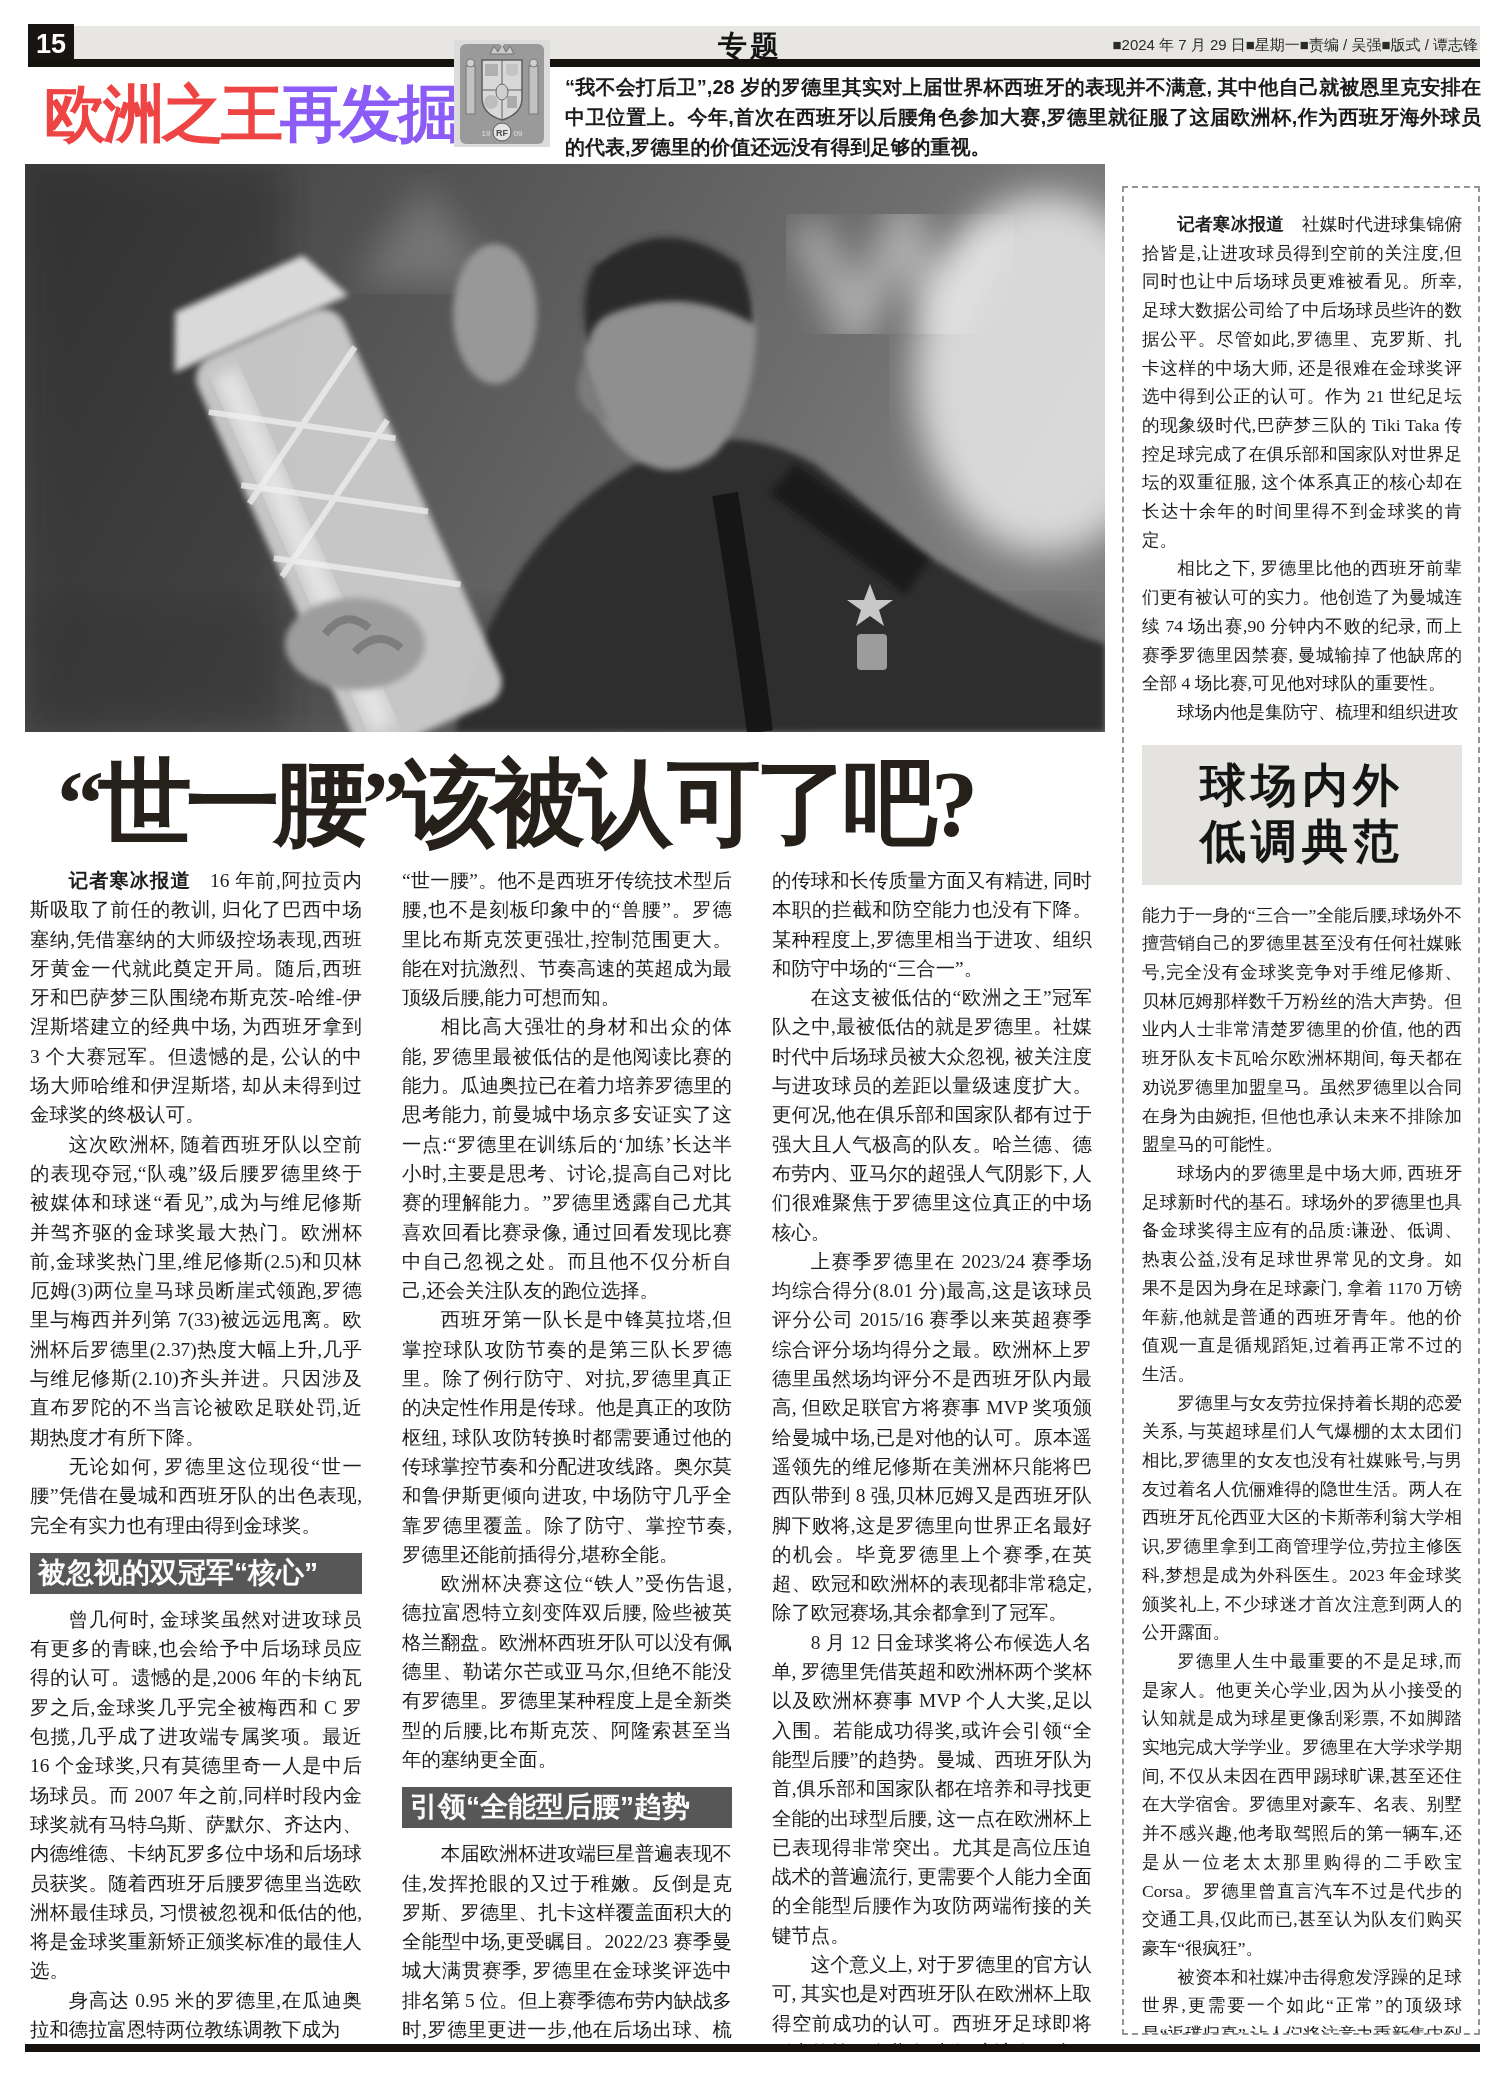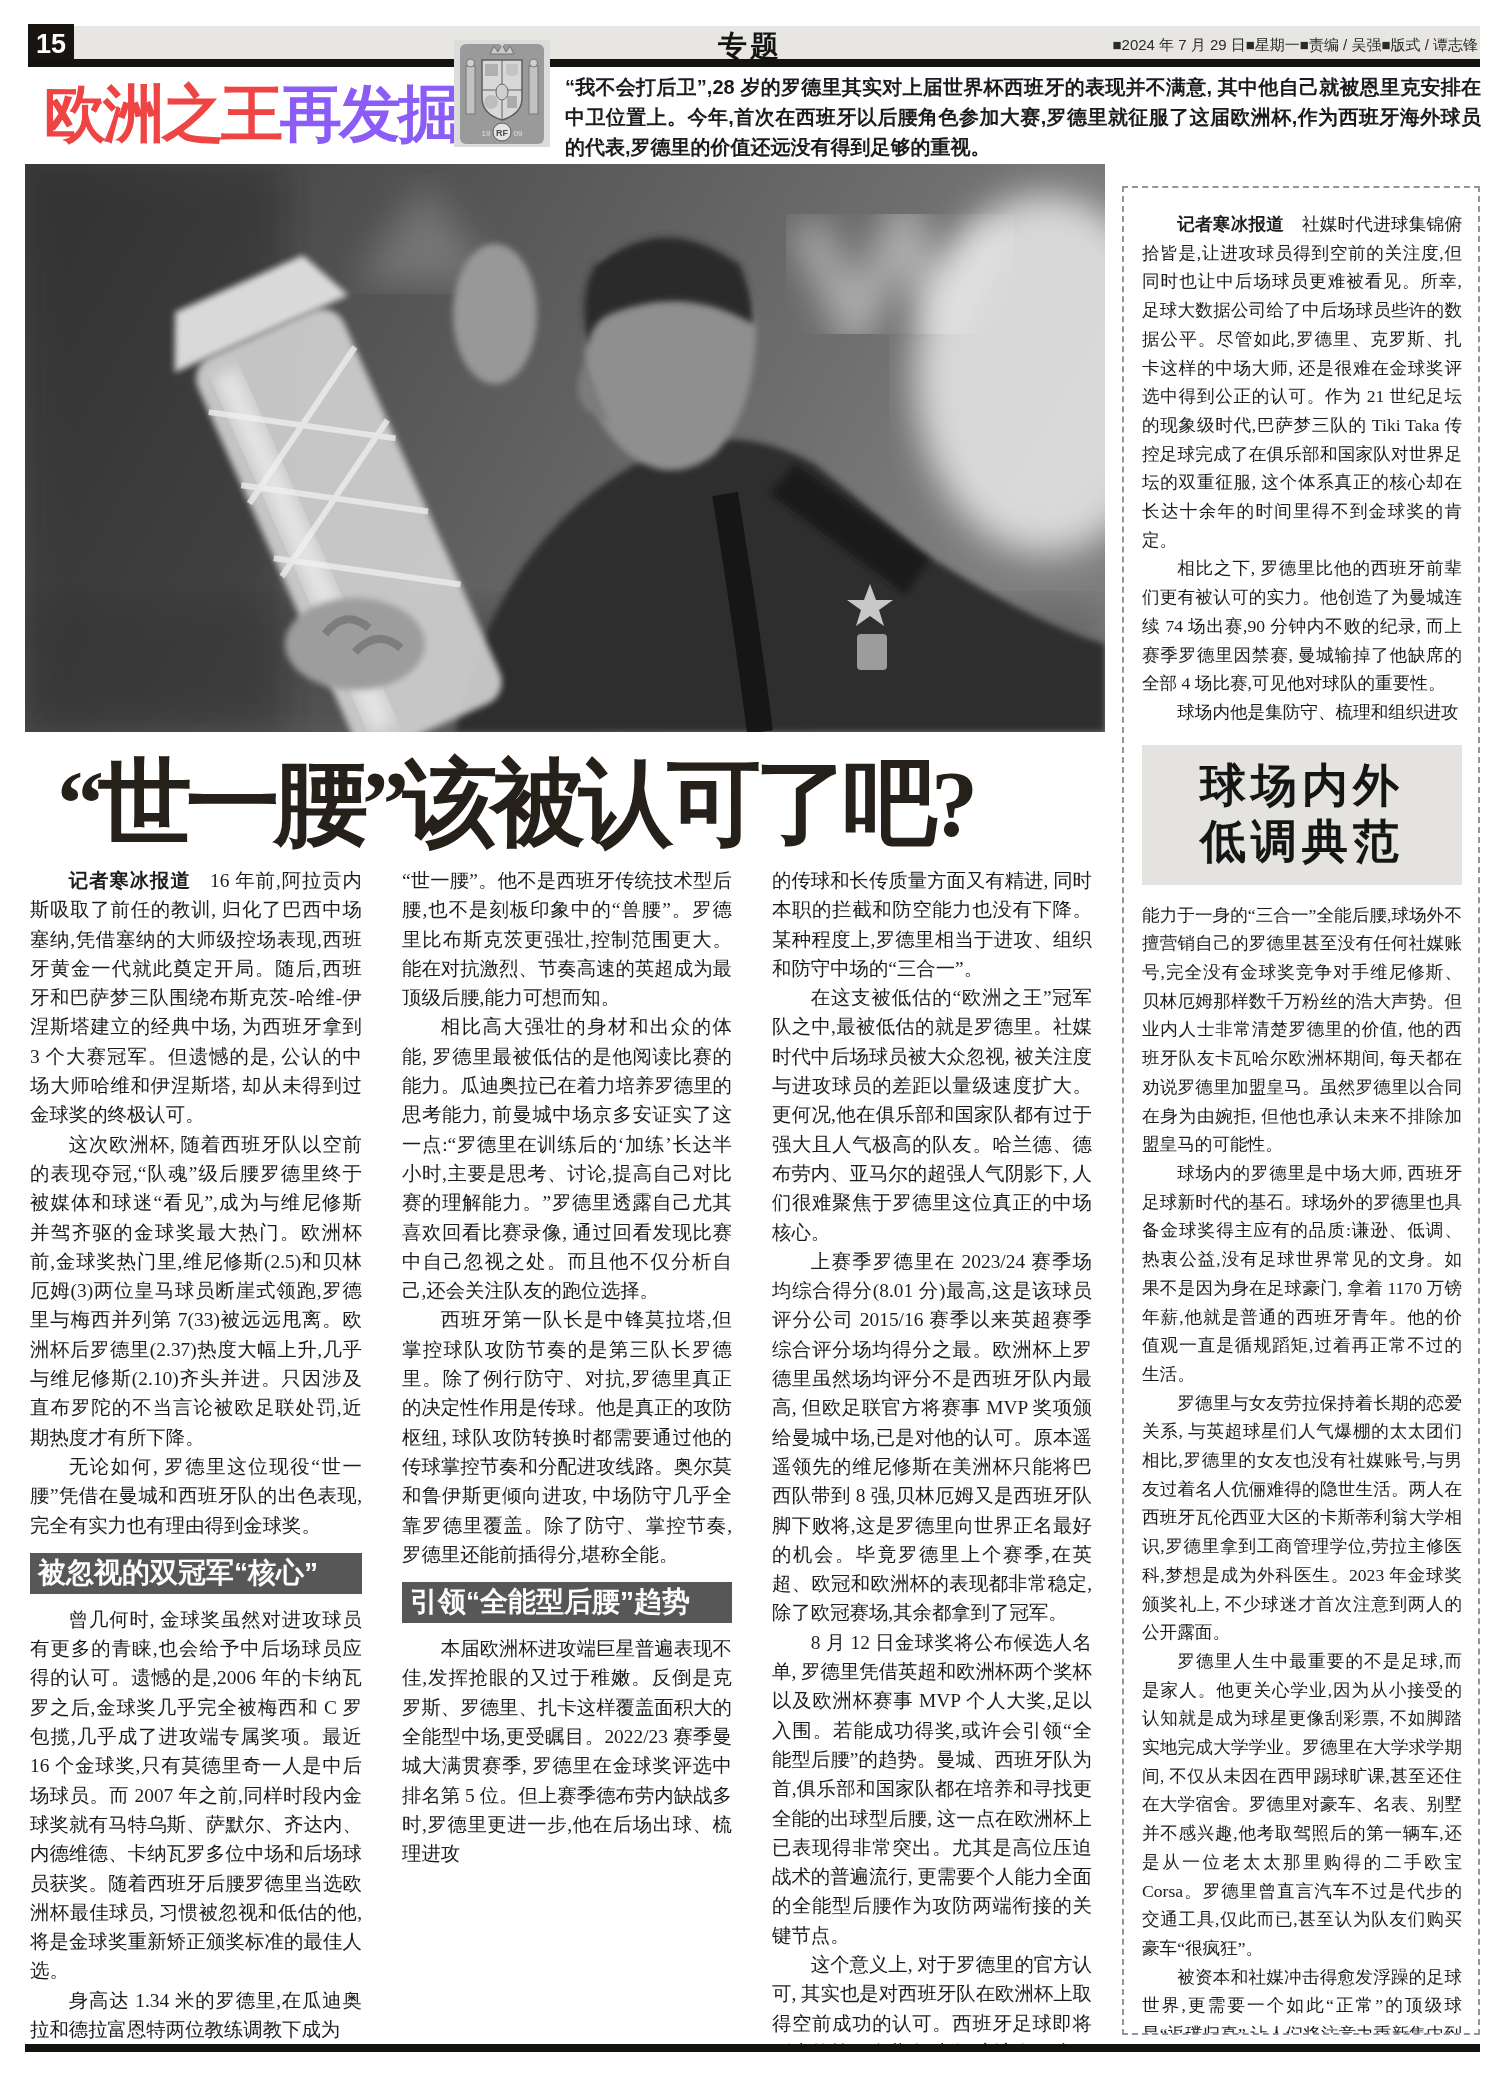--- a/index.html
+++ b/index.html
@@ -153,26 +153,27 @@
 
   <div class="abs" id="main-headline">“世一腰”该被认可了吧?</div>
 
   <div class="abs" id="columns">
     <div class="col col1">
         <p class="para"><b class="lead">记者寒冰报道  </b>16 年前,阿拉贡内斯吸取了前任的教训, 归化了巴西中场塞纳,凭借塞纳的大师级控场表现,西班牙黄金一代就此奠定开局。随后,西班牙和巴萨梦三队围绕布斯克茨-哈维-伊涅斯塔建立的经典中场, 为西班牙拿到 3 个大赛冠军。但遗憾的是, 公认的中场大师哈维和伊涅斯塔, 却从未得到过金球奖的终极认可。</p>
         <p class="para">这次欧洲杯, 随着西班牙队以空前的表现夺冠,“队魂”级后腰罗德里终于被媒体和球迷“看见”,成为与维尼修斯并驾齐驱的金球奖最大热门。欧洲杯前,金球奖热门里,维尼修斯(2.5)和贝林厄姆(3)两位皇马球员断崖式领跑,罗德里与梅西并列第 7(33)被远远甩离。欧洲杯后罗德里(2.37)热度大幅上升,几乎与维尼修斯(2.10)齐头并进。只因涉及直布罗陀的不当言论被欧足联处罚,近期热度才有所下降。</p>
         <p class="para">无论如何, 罗德里这位现役“世一腰”凭借在曼城和西班牙队的出色表现,完全有实力也有理由得到金球奖。</p>
         <div class="subhead">被忽视的双冠军“核心”</div>
         <p class="para">曾几何时, 金球奖虽然对进攻球员有更多的青睐,也会给予中后场球员应得的认可。遗憾的是,2006 年的卡纳瓦罗之后,金球奖几乎完全被梅西和 C 罗包揽,几乎成了进攻端专属奖项。最近 16 个金球奖,只有莫德里奇一人是中后场球员。而 2007 年之前,同样时段内金球奖就有马特乌斯、萨默尔、齐达内、内德维德、卡纳瓦罗多位中场和后场球员获奖。随着西班牙后腰罗德里当选欧洲杯最佳球员, 习惯被忽视和低估的他,将是金球奖重新矫正颁奖标准的最佳人选。</p>
-        <p class="para">身高达 1.34 米的罗德里,在瓜迪奥拉和德拉富恩特两位教练调教下成为</p>
+        <p class="para">身高达 0.95 米的罗德里,在瓜迪奥拉和德拉富恩特两位教练调教下成为</p>
       </div>
     <div class="col col2">
         <p class="para cont">“世一腰”。他不是西班牙传统技术型后腰,也不是刻板印象中的“兽腰”。罗德里比布斯克茨更强壮,控制范围更大。能在对抗激烈、节奏高速的英超成为最顶级后腰,能力可想而知。</p>
         <p class="para">相比高大强壮的身材和出众的体能, 罗德里最被低估的是他阅读比赛的能力。瓜迪奥拉已在着力培养罗德里的思考能力, 前曼城中场京多安证实了这一点:“罗德里在训练后的‘加练’长达半小时,主要是思考、讨论,提高自己对比赛的理解能力。”罗德里透露自己尤其喜欢回看比赛录像, 通过回看发现比赛中自己忽视之处。而且他不仅分析自己,还会关注队友的跑位选择。</p>
         <p class="para">西班牙第一队长是中锋莫拉塔,但掌控球队攻防节奏的是第三队长罗德里。除了例行防守、对抗,罗德里真正的决定性作用是传球。他是真正的攻防枢纽, 球队攻防转换时都需要通过他的传球掌控节奏和分配进攻线路。奥尔莫和鲁伊斯更倾向进攻, 中场防守几乎全靠罗德里覆盖。除了防守、掌控节奏,罗德里还能前插得分,堪称全能。</p>
+        <p class="para">欧洲杯决赛这位“铁人”受伤告退,德拉富恩特立刻变阵双后腰, 险些被英格兰翻盘。欧洲杯西班牙队可以没有佩德里、勒诺尔芒或亚马尔,但绝不能没有罗德里。罗德里某种程度上是全新类型的后腰,比布斯克茨、阿隆索甚至当年的塞纳更全面。</p>
         <div class="subhead">引领“全能型后腰”趋势</div>
         <p class="para">本届欧洲杯进攻端巨星普遍表现不佳,发挥抢眼的又过于稚嫩。反倒是克罗斯、罗德里、扎卡这样覆盖面积大的全能型中场,更受瞩目。2022/23 赛季曼城大满贯赛季, 罗德里在金球奖评选中排名第 5 位。但上赛季德布劳内缺战多时,罗德里更进一步,他在后场出球、梳理进攻</p>
       </div>
     <div class="col col3">
         <p class="para cont">的传球和长传质量方面又有精进, 同时本职的拦截和防空能力也没有下降。某种程度上,罗德里相当于进攻、组织和防守中场的“三合一”。</p>
         <p class="para">在这支被低估的“欧洲之王”冠军队之中,最被低估的就是罗德里。社媒时代中后场球员被大众忽视, 被关注度与进攻球员的差距以量级速度扩大。更何况,他在俱乐部和国家队都有过于强大且人气极高的队友。哈兰德、德布劳内、亚马尔的超强人气阴影下, 人们很难聚焦于罗德里这位真正的中场核心。</p>
         <p class="para">上赛季罗德里在 2023/24 赛季场均综合得分(8.01 分)最高,这是该球员评分公司 2015/16 赛季以来英超赛季综合评分场均得分之最。欧洲杯上罗德里虽然场均评分不是西班牙队内最高, 但欧足联官方将赛事 MVP 奖项颁给曼城中场,已是对他的认可。原本遥遥领先的维尼修斯在美洲杯只能将巴西队带到 8 强,贝林厄姆又是西班牙队脚下败将,这是罗德里向世界正名最好的机会。毕竟罗德里上个赛季,在英超、欧冠和欧洲杯的表现都非常稳定,除了欧冠赛场,其余都拿到了冠军。</p>
         <p class="para">8 月 12 日金球奖将公布候选人名单, 罗德里凭借英超和欧洲杯两个奖杯以及欧洲杯赛事 MVP 个人大奖,足以入围。若能成功得奖,或许会引领“全能型后腰”的趋势。曼城、西班牙队为首,俱乐部和国家队都在培养和寻找更全能的出球型后腰, 这一点在欧洲杯上已表现得非常突出。尤其是高位压迫战术的普遍流行, 更需要个人能力全面的全能型后腰作为攻防两端衔接的关键节点。</p>
         <p class="para">这个意义上, 对于罗德里的官方认可, 其实也是对西班牙队在欧洲杯上取得空前成功的认可。西班牙足球即将到来的第二个黄金时代, 应该有至少一个金球奖作为时代的见证。</p>
       </div>

